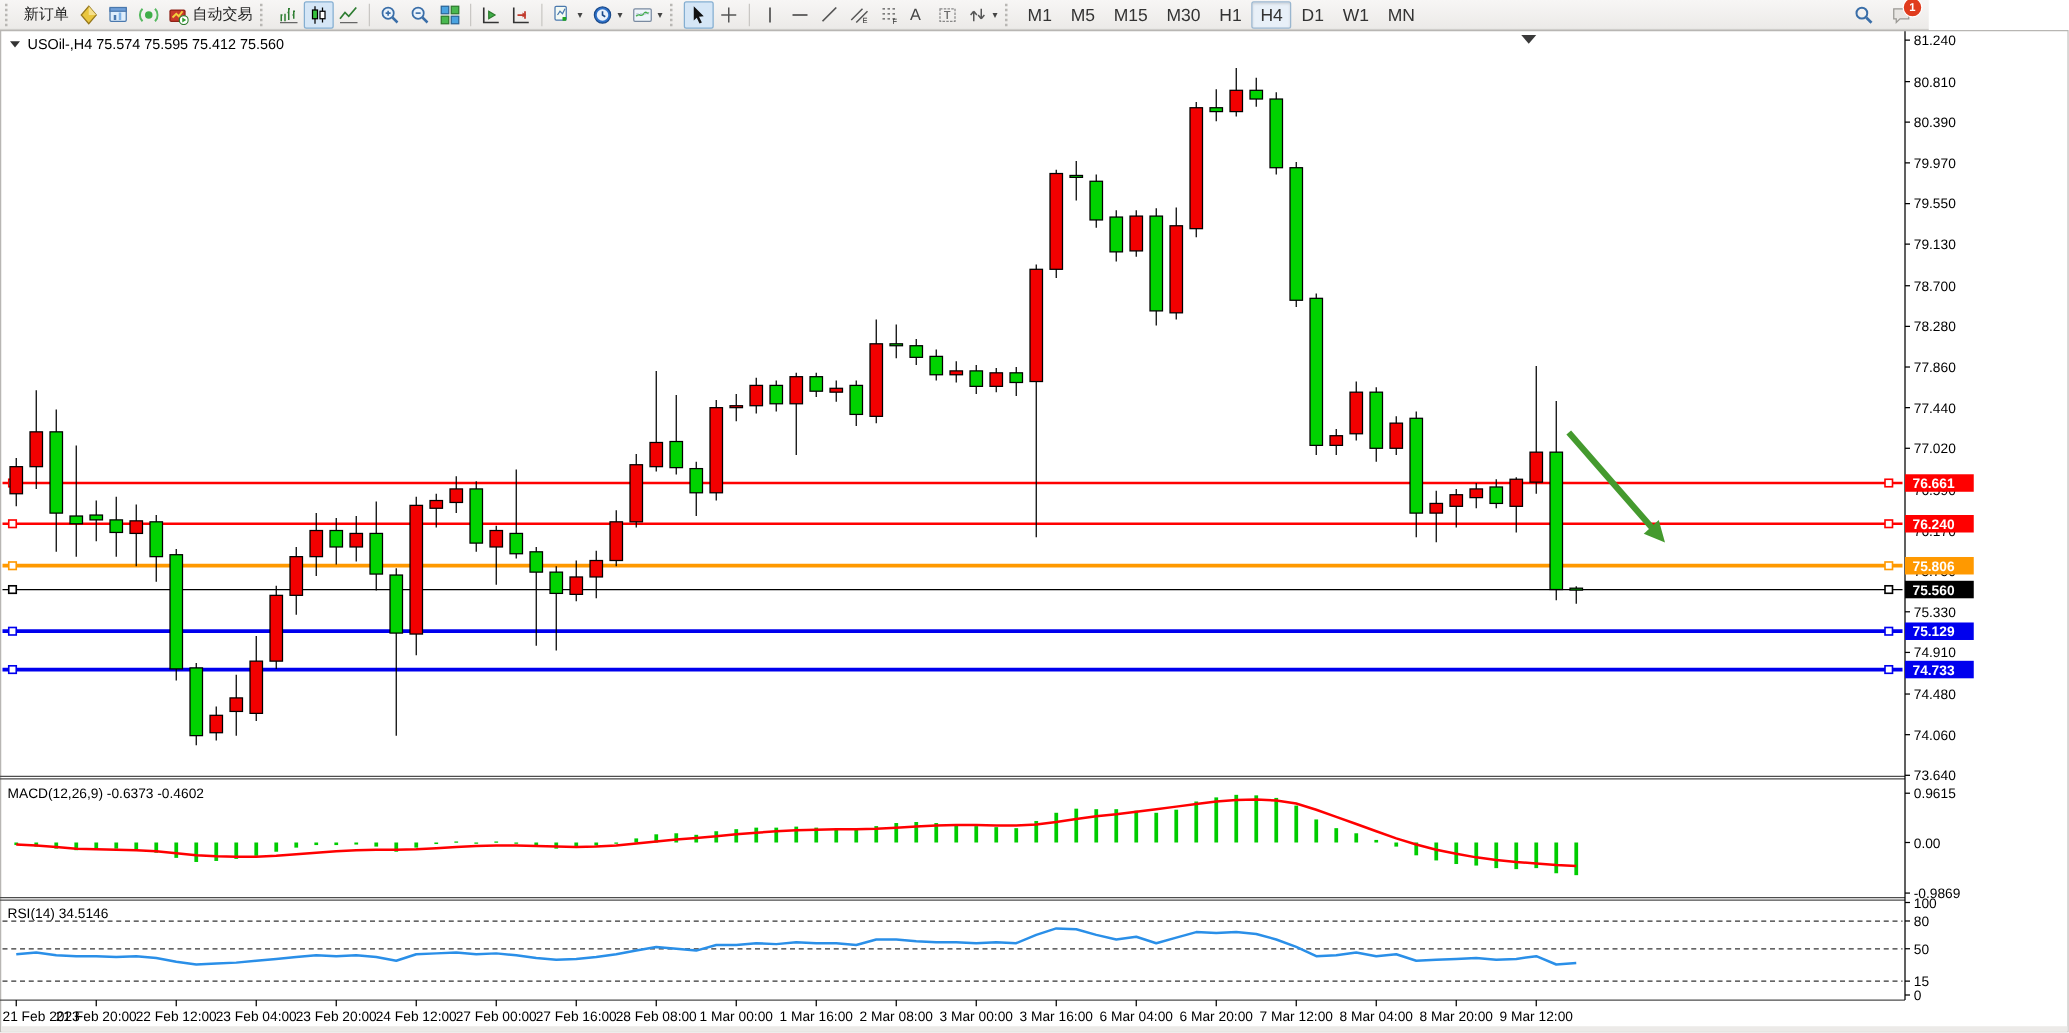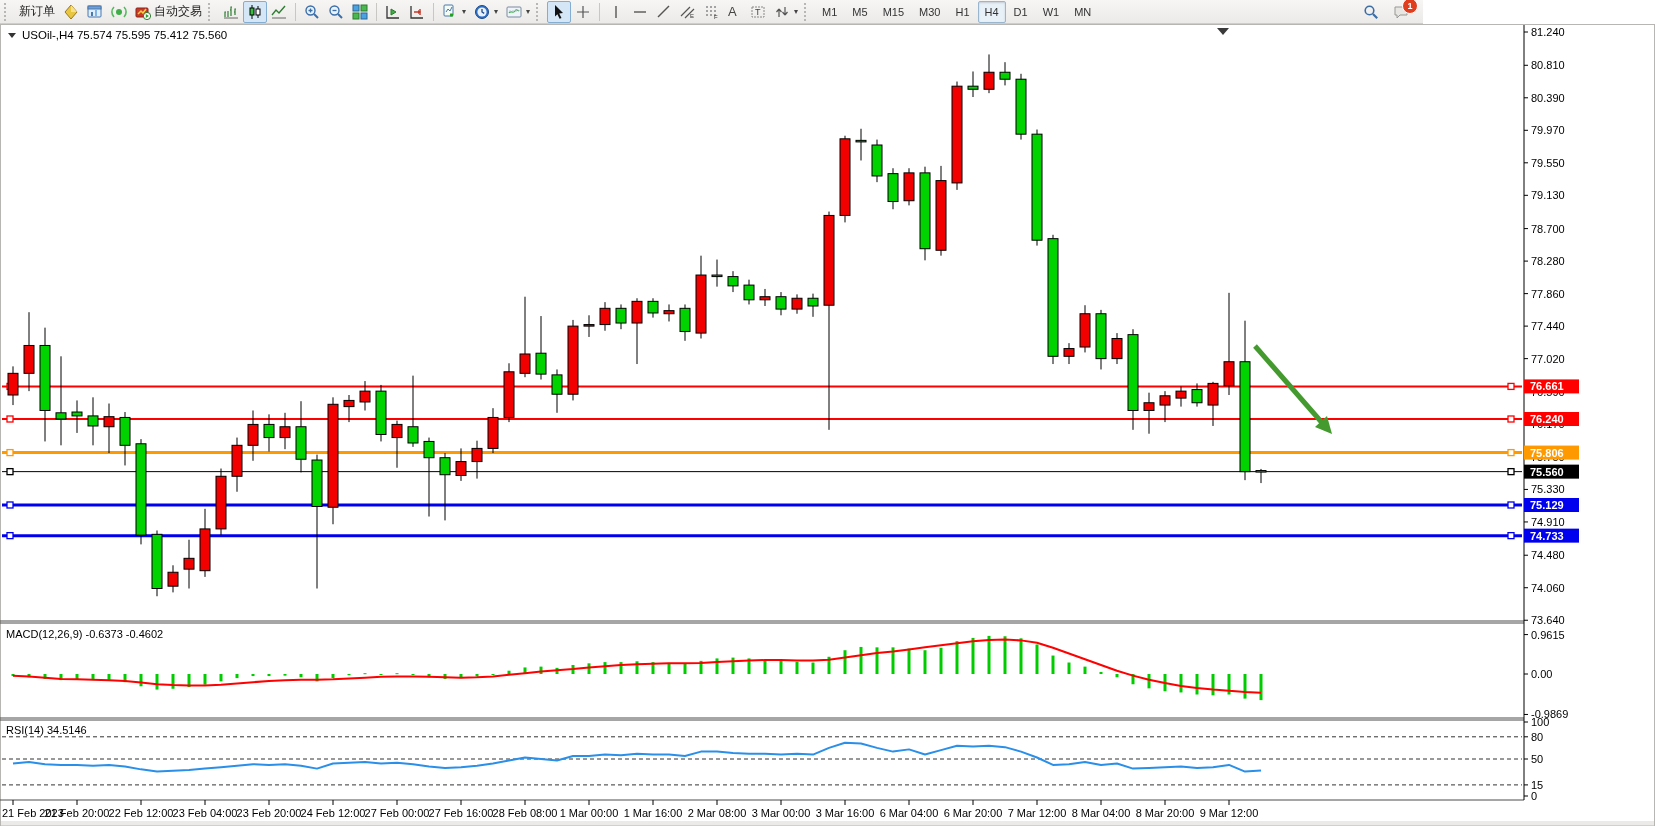--- a/index.html
+++ b/index.html
@@ -1,28 +1,28 @@
 <!DOCTYPE html>
 <html><head>
 <meta charset="utf-8">
 <style>
   html,body{margin:0;padding:0;width:1655px;height:826px;overflow:hidden;
     font-family:"Liberation Sans",sans-serif;background:#ffffff;}
   
-  .toolbar{position:absolute;top:0;left:0;width:1423px;height:24px;
+  .toolbar{position:absolute;top:0;left:0;width:1543px;height:24px;
     background:linear-gradient(#f7f6f5,#eceae8);border-bottom:1px solid #cfcdca;
     display:flex;align-items:center;padding:0 2px;box-sizing:border-box;font-size:12px;color:#222;}
   .tb-handle{width:5px;height:18px;border-left:2px dotted #b9b7b4;margin:0 4px 0 2px;}
   .tb-sep{width:1px;height:18px;background:#c9c7c4;margin:0 4px;}
   .tb-btn{height:22px;min-width:22px;padding:0 3px;display:flex;align-items:center;gap:3px;
     border:1px solid transparent;border-radius:2px;box-sizing:border-box;cursor:default;}
   .tb-btn.active{background:#d5e6f6;border-color:#84aed1;}
   .tb-label{white-space:nowrap;}
   .caret{font-size:8px;color:#444;margin-left:1px;}
-  .tf-btn{height:20px;padding:0 6px;font-size:11px;color:#333;display:flex;align-items:center;
+  .tf-btn{height:20px;padding:0 6px;font-size:14px;color:#333;display:flex;align-items:center;
     border:1px solid transparent;border-radius:2px;}
   .tf-btn.active{background:#e8f0f8;border-color:#9ab6cf;box-shadow:inset 0 1px 2px rgba(0,0,0,.15);}
   .tb-right{margin-left:auto;display:flex;align-items:center;gap:6px;padding-right:8px;}
   .badge{position:absolute;top:-4px;right:-6px;width:14px;height:14px;border-radius:50%;
     background:#e03c1e;color:#fff;font-size:9px;font-weight:bold;display:flex;
     align-items:center;justify-content:center;border:1px solid #fff;}
   .icon16{width:16px;height:16px;display:block;}
   
   #chart-wrap{position:absolute;top:24px;left:0;width:1655px;height:802px;background:#fff;}
   svg text{font-family:"Liberation Sans",sans-serif;}

